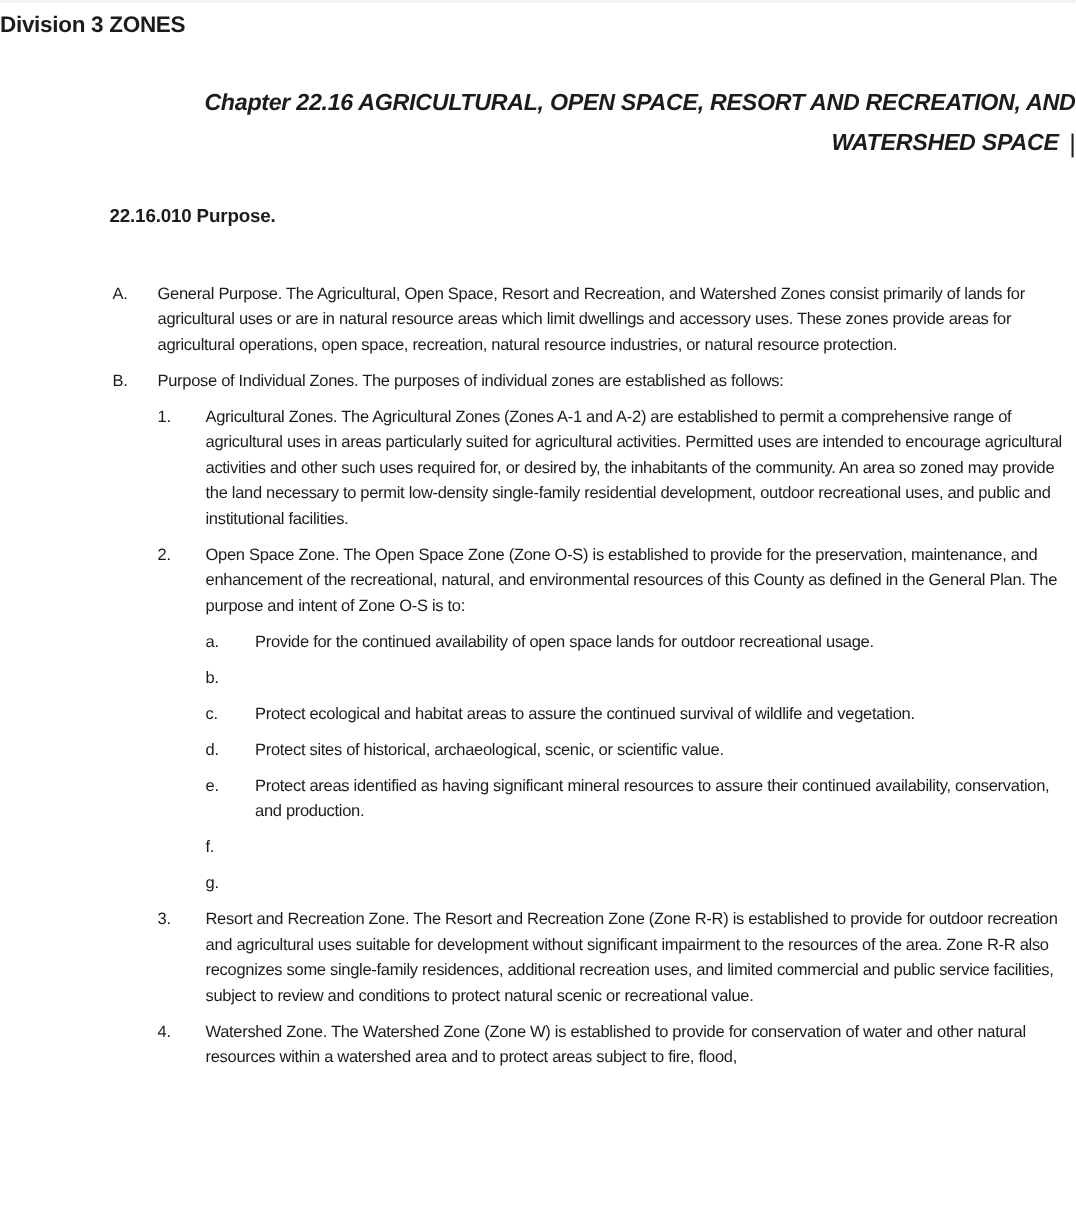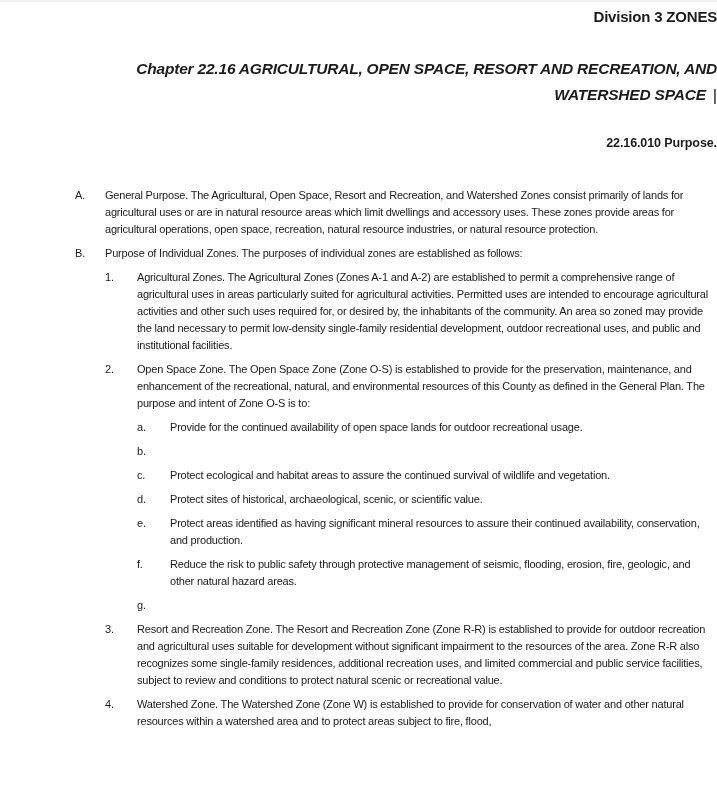--- a/index.html
+++ b/index.html
@@ -16,26 +16,25 @@
     border-top: 2px solid #f2f2f2;
     box-sizing: border-box;
   }
   .doc {
     width: 717px;
     height: 802px;
     box-sizing: border-box;
   }
   .division-title {
     margin-top: 5px;
-    text-align: right;
+    text-align: left;
     font-weight: bold;
     font-size: 15px;
     line-height: 20px;
     letter-spacing: -0.2px;
-    padding-left: 12px;
   }
   .chapter-title {
     margin-top: 29px;
     text-align: right;
     font-weight: bold;
     font-style: italic;
     font-size: 15.5px;
     line-height: 26px;
     letter-spacing: -0.2px;
   }
@@ -47,21 +46,20 @@
     margin-left: 7px;
     position: relative;
     top: 1px;
   }
   .section-heading {
     margin: 27px 0 0 73px;
     font-weight: bold;
     font-size: 12.5px;
     line-height: 17px;
     letter-spacing: -0.1px;
-    text-align: right;
   }
   .outline {
     margin-top: 35px;
   }
   .item {
     display: flex;
     margin-bottom: 7px;
     font-size: 11px;
     line-height: 17px;
     letter-spacing: -0.2px;
@@ -134,21 +132,20 @@
       <span class="text">Protect sites of historical, archaeological, scenic, or scientific value.</span>
     </div>
 
     <div class="item lvl3">
       <span class="label">e.</span>
       <span class="text">Protect areas identified as having significant mineral resources to assure their continued availability, conservation, and production.</span>
     </div>
 
     <div class="item lvl3">
       <span class="label">f.</span>
-      <span class="text">Reduce the risk to public safety through protective management of seismic, flooding, erosion, fire, geologic, and other natural hazard areas.</span>
     </div>
 
     <div class="item lvl3">
       <span class="label">g.</span>
     </div>
 
     <div class="item lvl2">
       <span class="label">3.</span>
       <span class="text">Resort and Recreation Zone. The Resort and Recreation Zone (Zone R-R) is established to provide for outdoor recreation and agricultural uses suitable for development without significant impairment to the resources of the area. Zone R-R also recognizes some single-family residences, additional recreation uses, and limited commercial and public service facilities, subject to review and conditions to protect natural scenic or recreational value.</span>
     </div>

